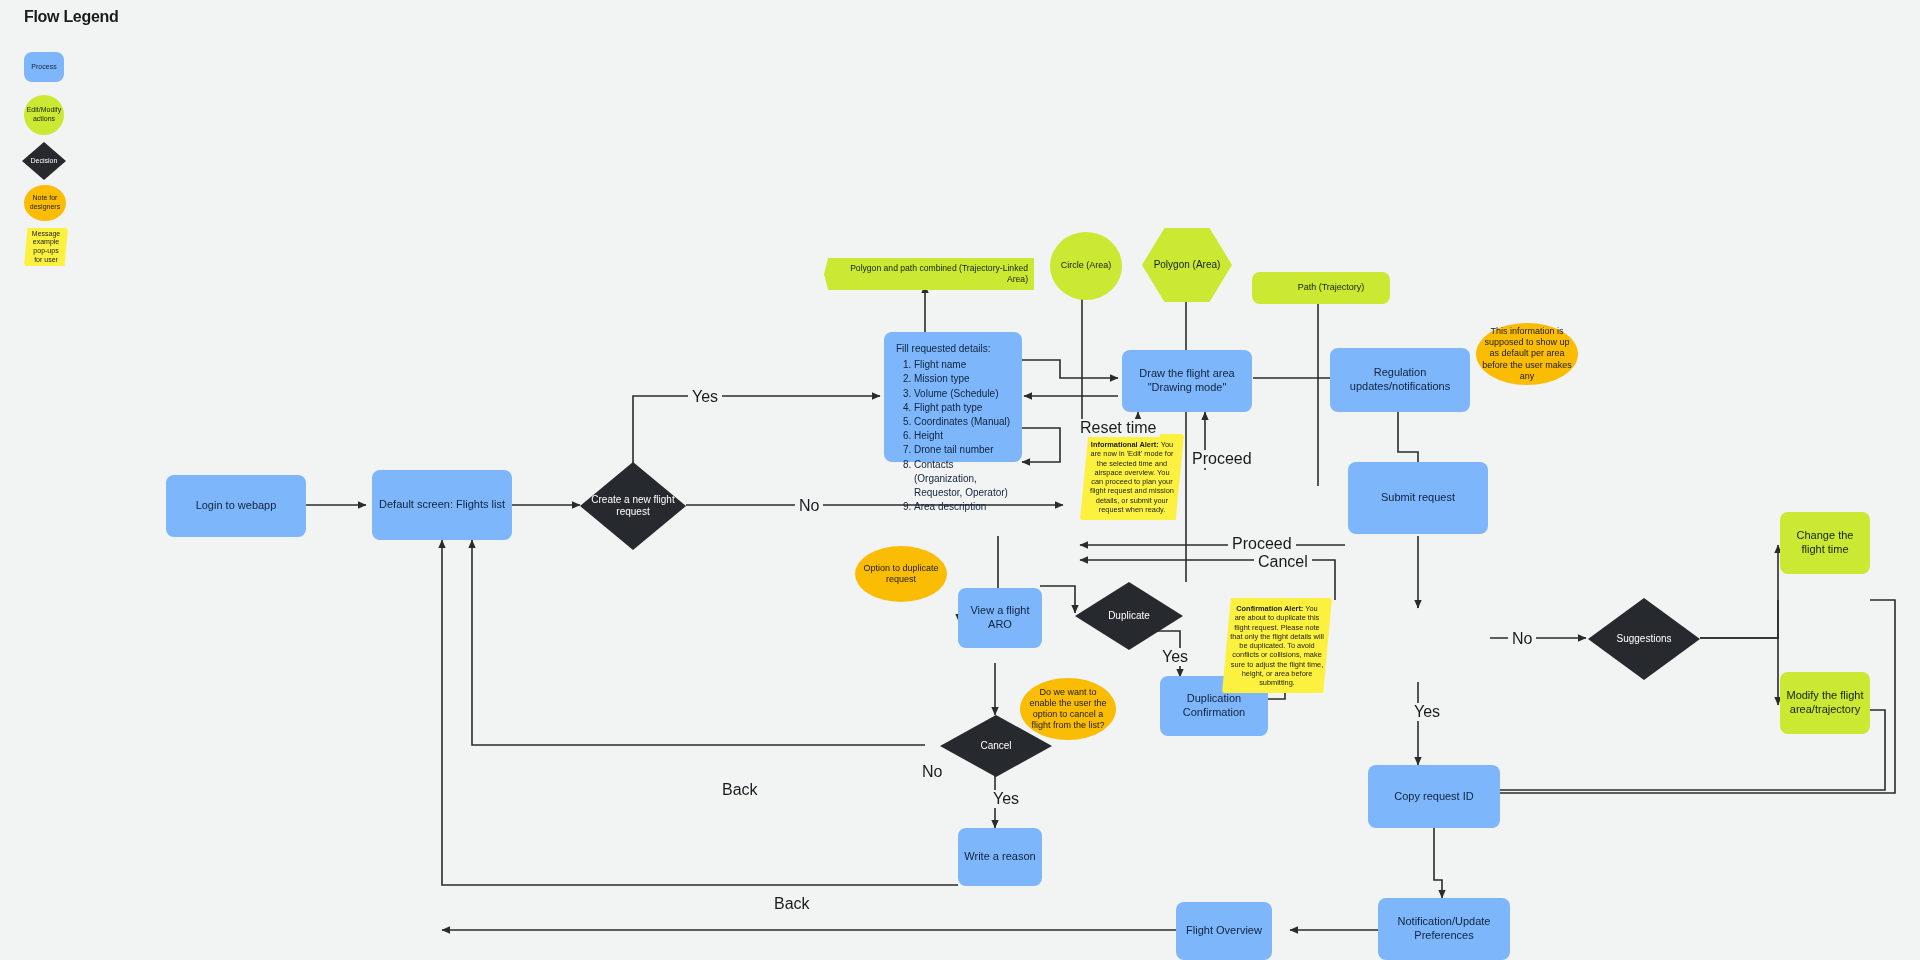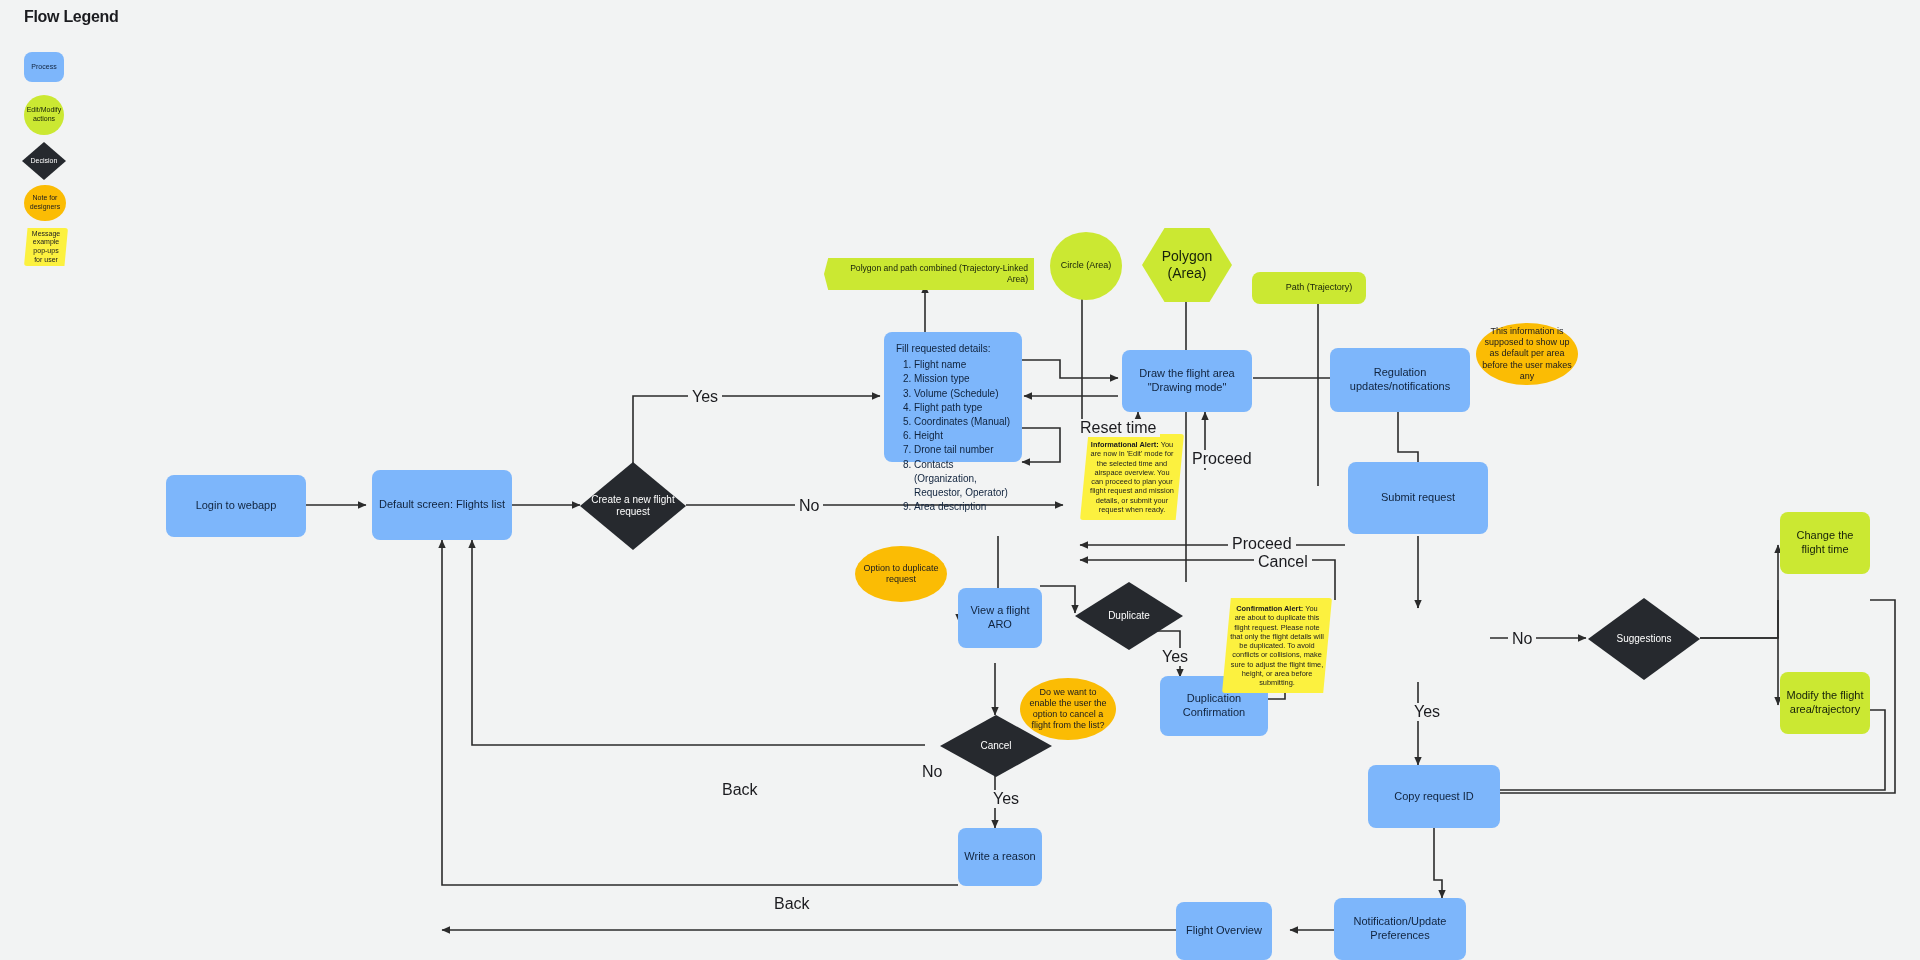--- a/index.html
+++ b/index.html
@@ -188,24 +188,24 @@
 
   <div class="node green green-arrowleft" style="left:824px; top:258px; width:210px; height:32px;text-align:right;">
     <span class="lbl" style="font-size:8.6px;">Polygon and path combined (Trajectory-Linked Area)</span>
   </div>
 
   <div class="node green green-ellipse" style="left:1050px; top:232px; width:72px; height:68px;">
     <span class="lbl" style="font-size:9px;">Circle (Area)</span>
   </div>
 
   <div class="node green green-hex" style="left:1142px; top:228px; width:90px; height:74px;">
-    <span class="lbl" style="font-size:14px;">Polygon (Area)</span>
-  </div>
-
-  <div class="node green" style="left:1252px; top:272px; width:114px; height:32px;padding-left:20px;">
+    <span class="lbl" style="font-size:10px;">Polygon (Area)</span>
+  </div>
+
+  <div class="node green" style="left:1252px; top:272px; width:138px; height:32px;padding-left:20px;">
     <span class="lbl" style="font-size:9px;">Path (Trajectory)</span>
   </div>
 
   <div class="node proc" style="left:372px; top:470px; width:140px; height:70px;">
     <span class="lbl">Default screen: Flights list</span>
   </div>
 
   <div class="node proc" style="left:166px; top:475px; width:140px; height:62px;">
     <span class="lbl">Login to webapp</span>
   </div>
@@ -266,21 +266,21 @@
 
 
   <div class="node dec" style="left:1588px; top:598px; width:112px; height:82px;">
     <span class="lbl">Suggestions</span>
   </div>
 
   <div class="node proc" style="left:1368px; top:765px; width:132px; height:63px;">
     <span class="lbl">Copy request ID</span>
   </div>
 
-  <div class="node proc" style="left:1334px; top:898px; width:132px; height:62px;">
+  <div class="node proc" style="left:1378px; top:898px; width:132px; height:62px;">
     <span class="lbl">Notification/Update Preferences</span>
   </div>
 
   <div class="node proc" style="left:1176px; top:902px; width:96px; height:58px;">
     <span class="lbl">Flight Overview</span>
   </div>
 
   <div class="node green" style="left:1780px; top:512px; width:90px; height:62px;">
     <span class="lbl">Change the flight time</span>
   </div>

